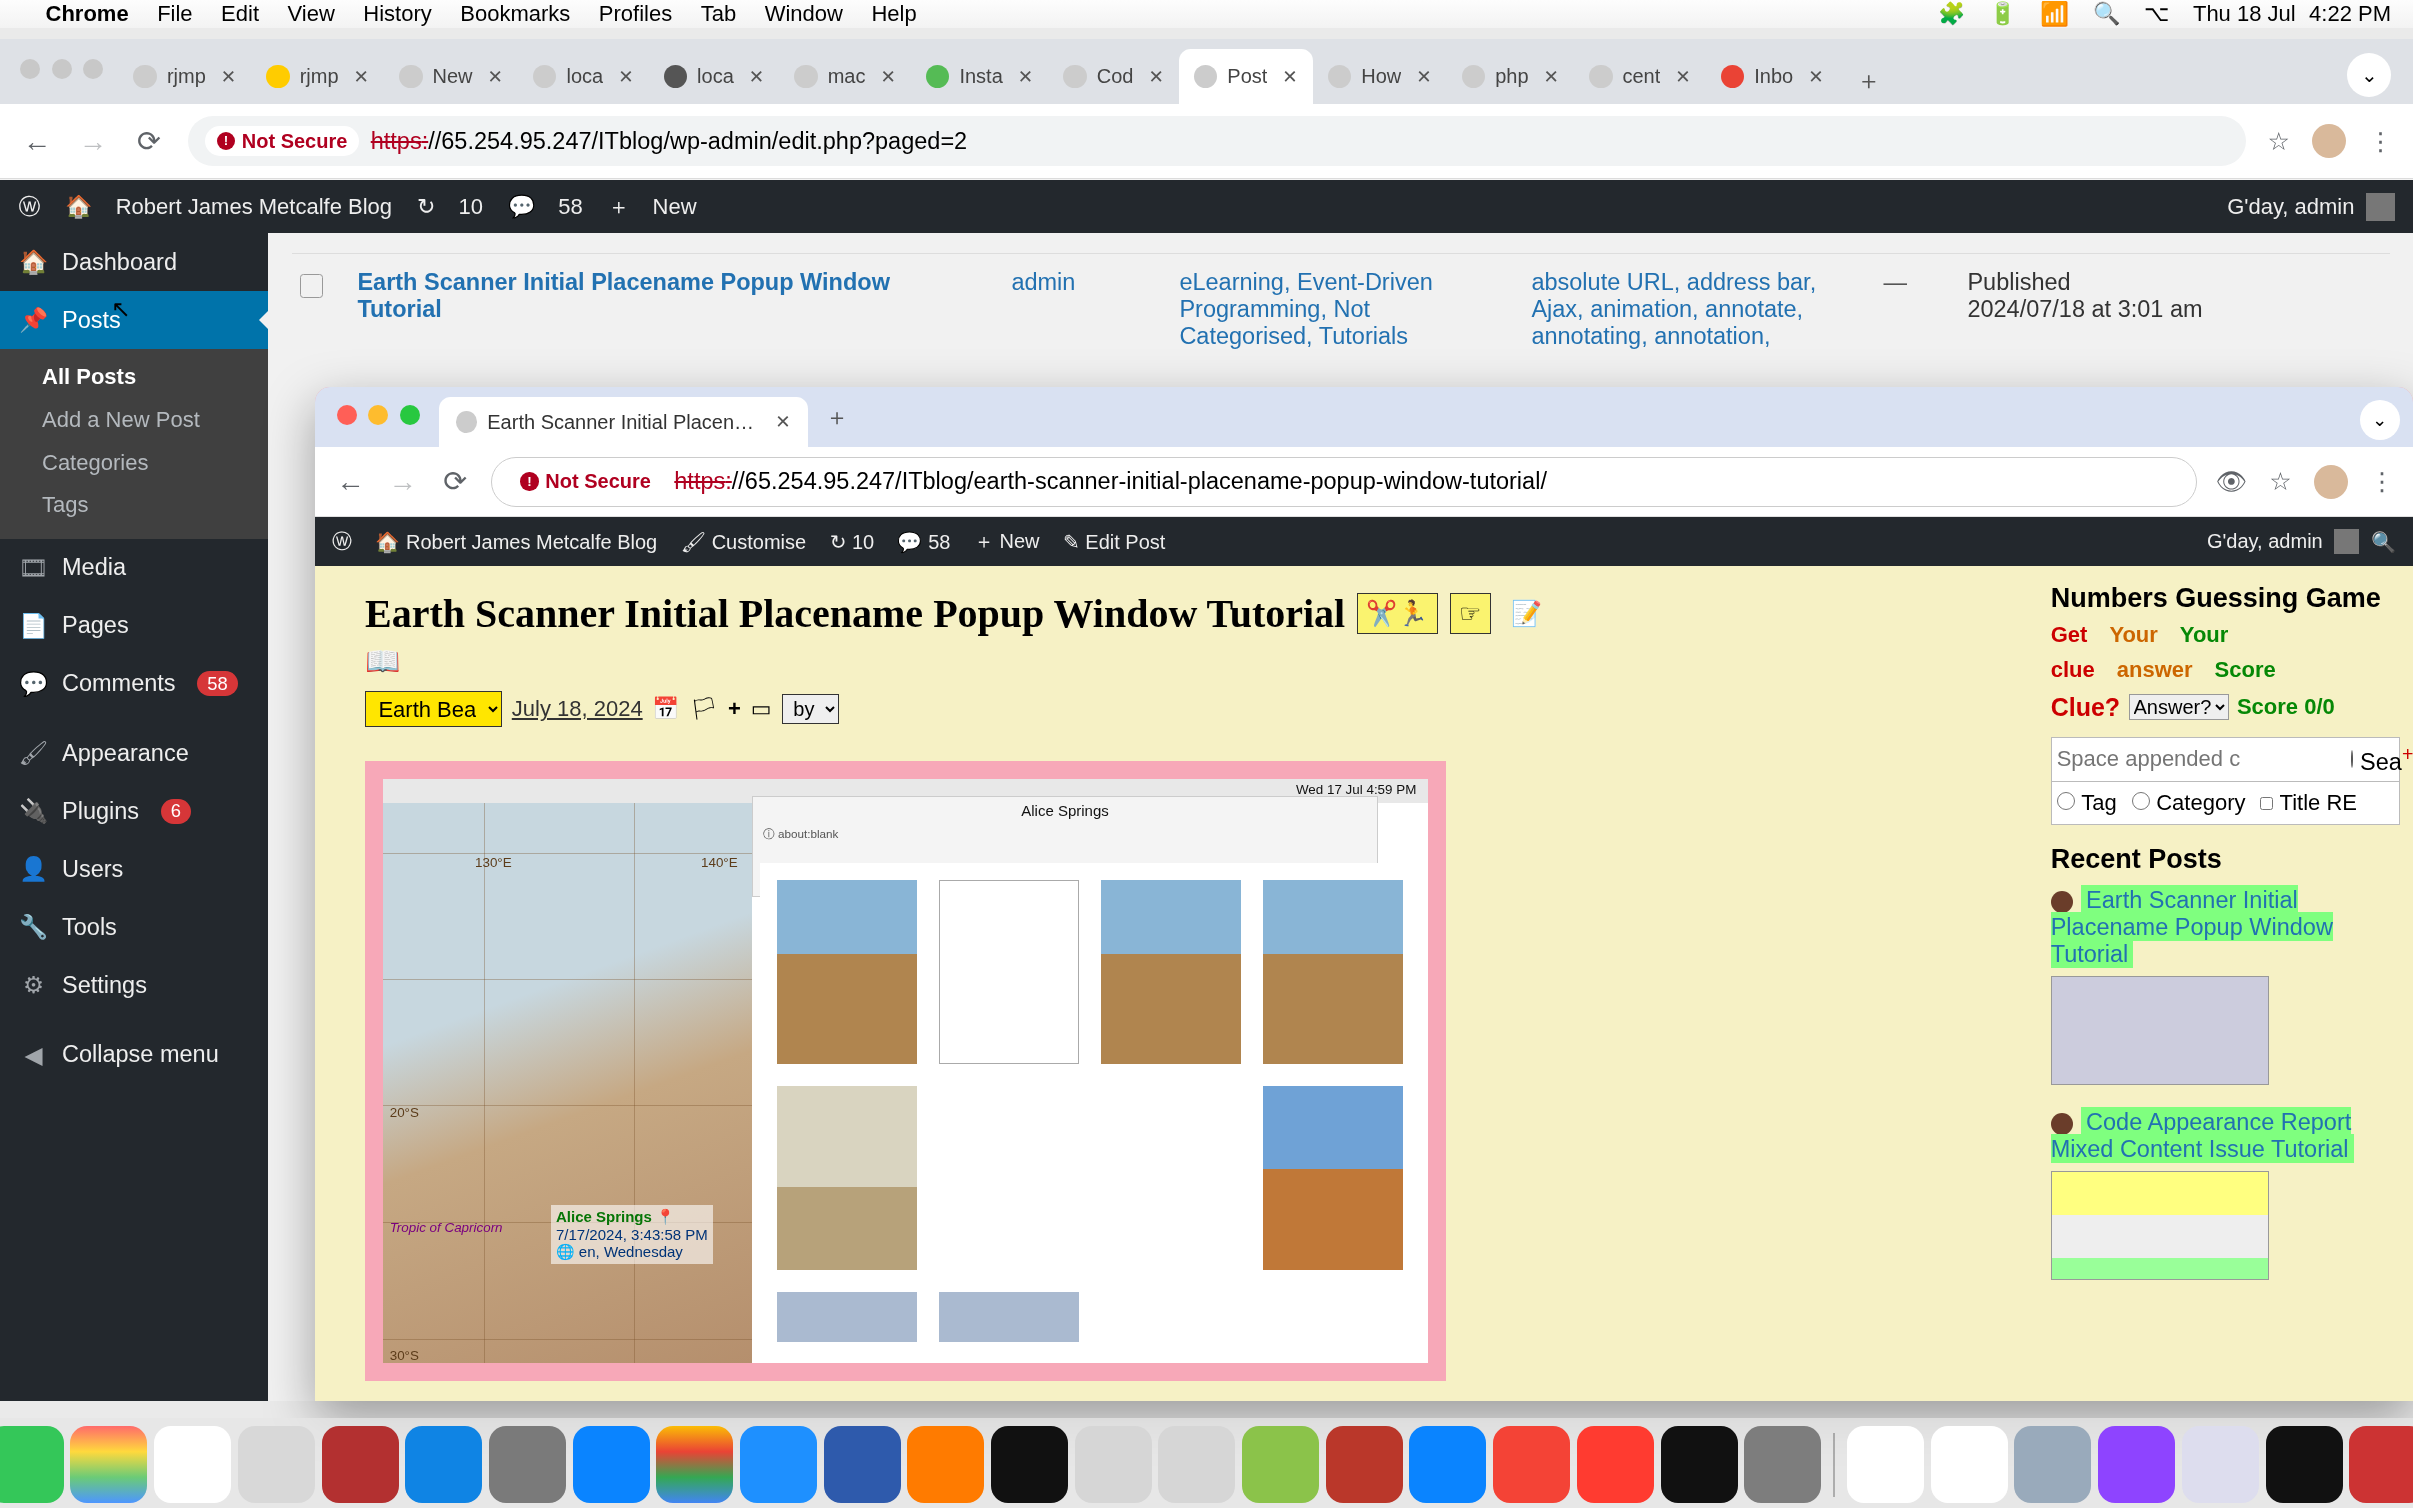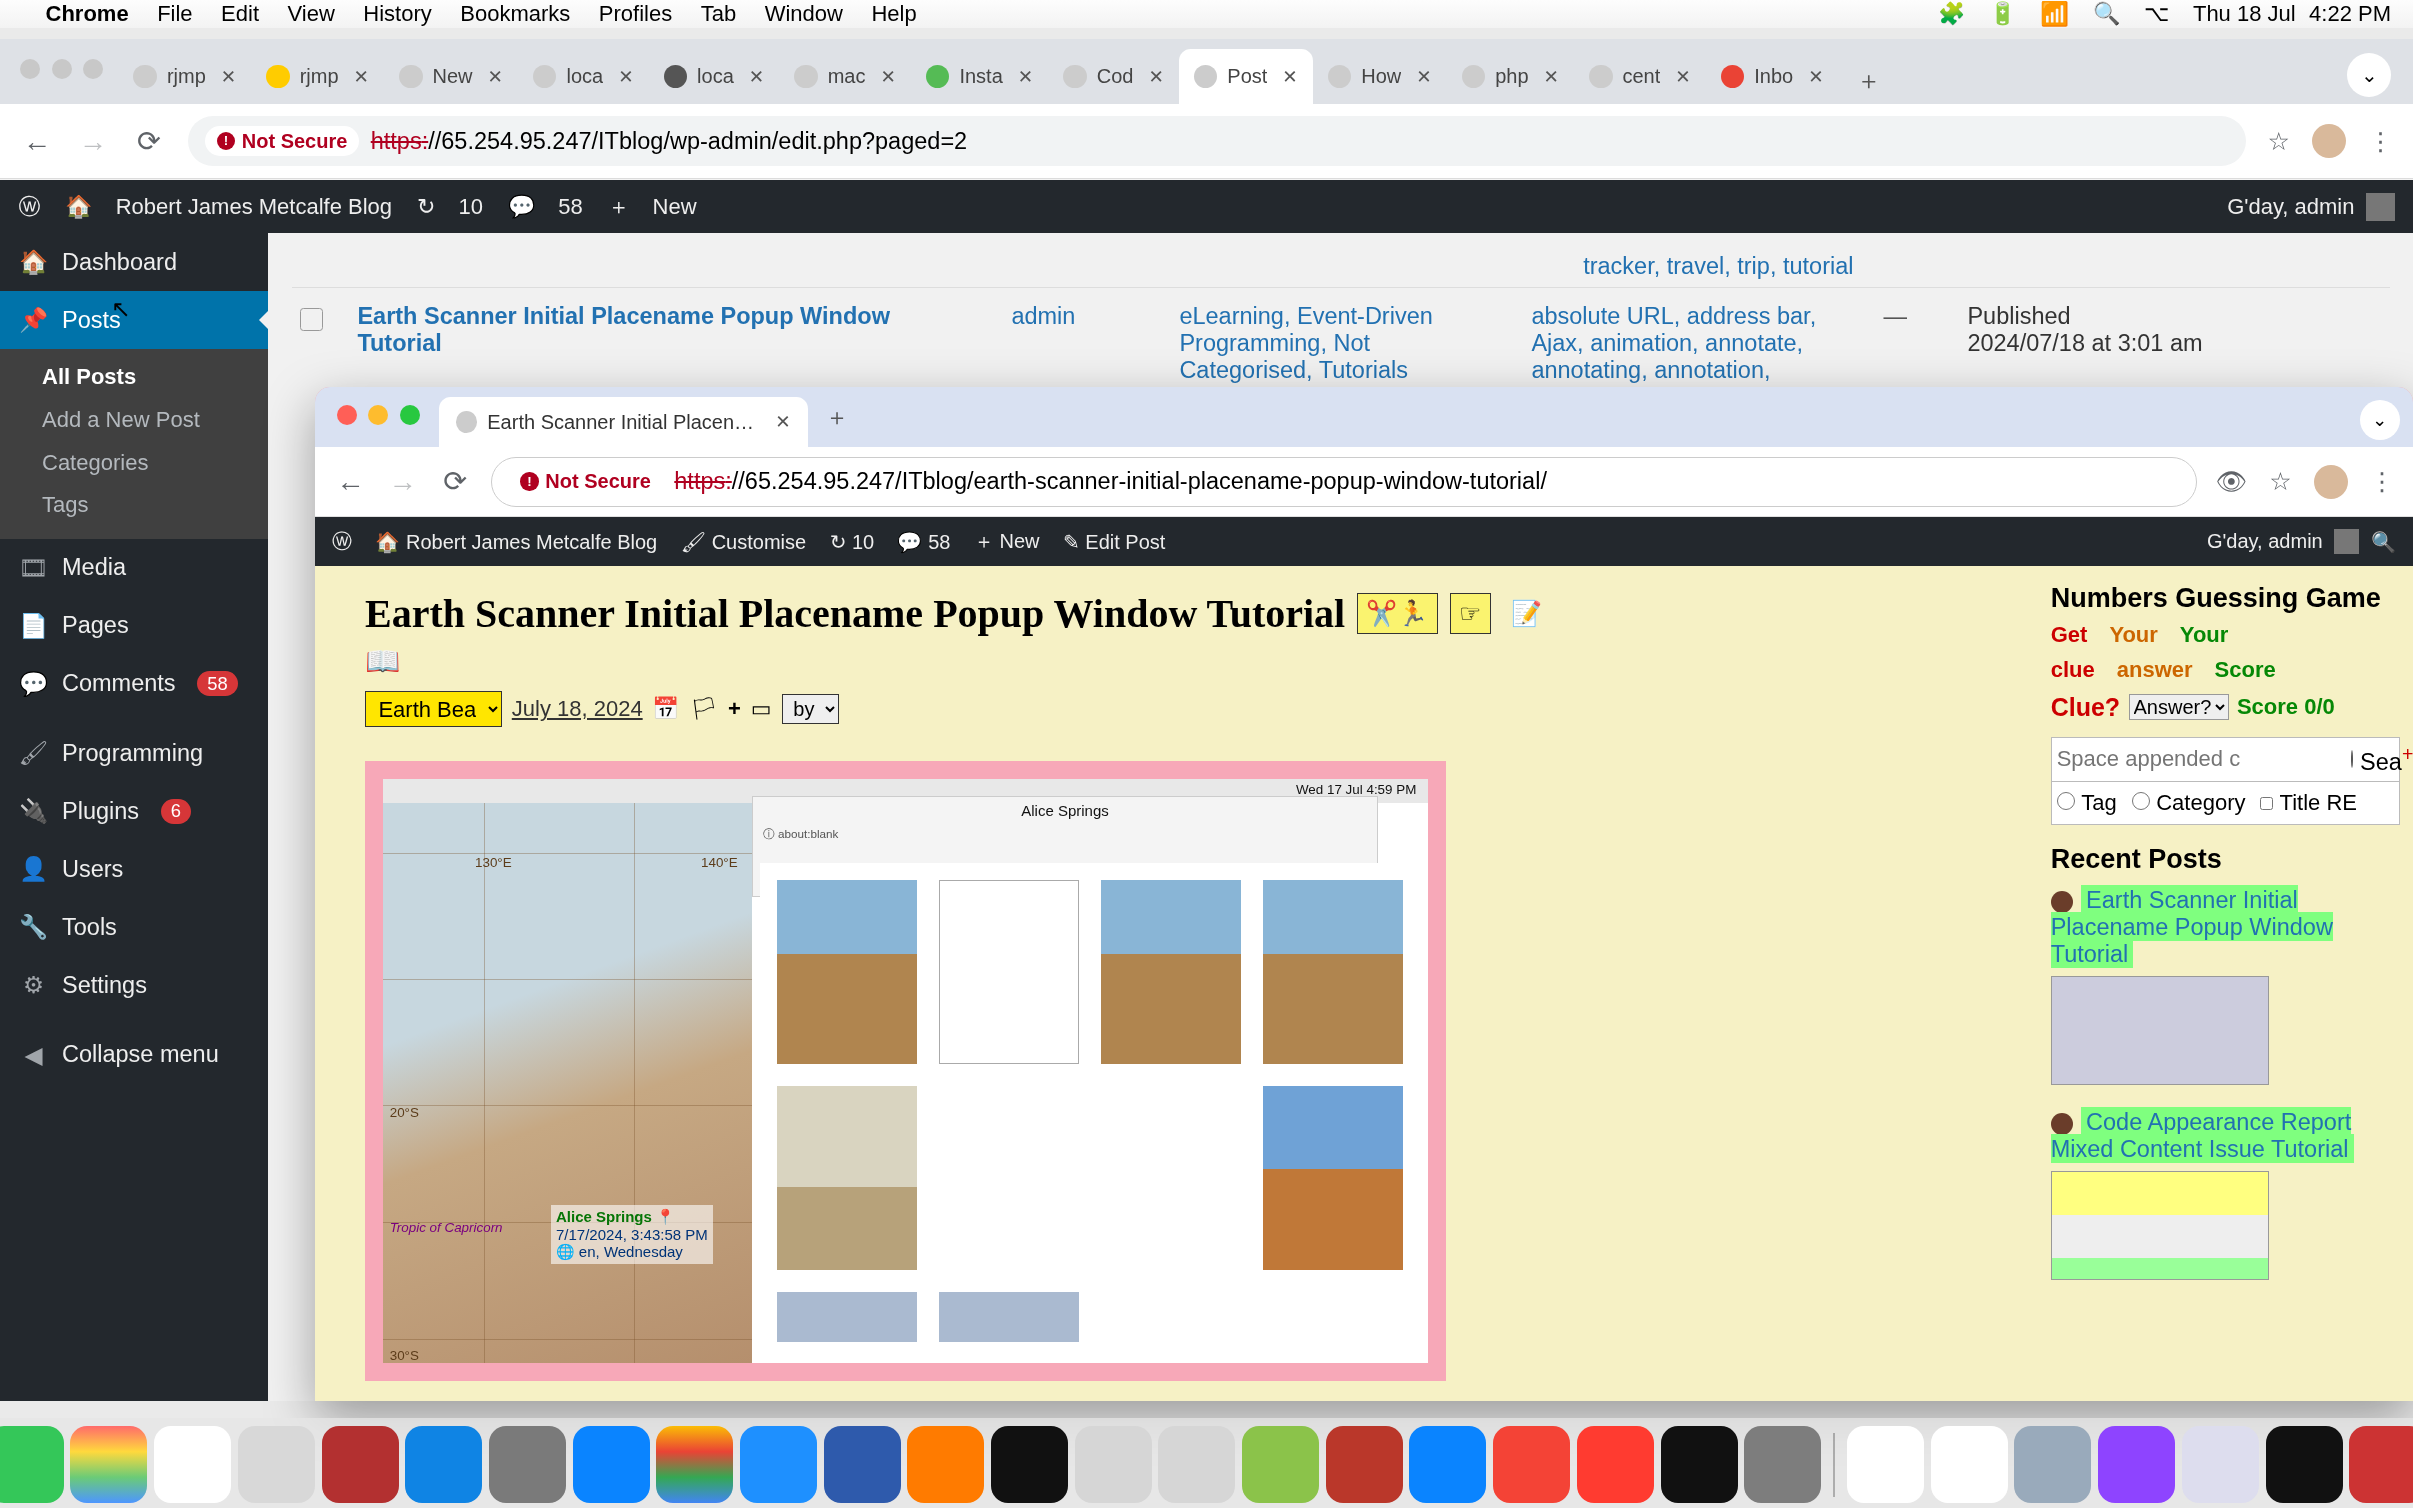--- a/index.html
+++ b/index.html
@@ -297,21 +297,21 @@
         <span>Pages</span>
       </div>
     <div class="itm">
         <span class="ic">💬</span>
         <span>Comments</span>
         <span class="badge">58</span>
       </div>
     <div class="sep"></div>
     <div class="itm">
         <span class="ic">🖌</span>
-        <span>Programming</span>
+        <span>Appearance</span>
       </div>
     <div class="itm">
         <span class="ic">🔌</span>
         <span>Plugins</span>
         <span class="badge">6</span>
       </div>
     <div class="itm">
         <span class="ic">👤</span>
         <span>Users</span>
       </div>
@@ -324,21 +324,20 @@
         <span>Settings</span>
       </div>
     <div class="sep"></div>
     <div class="itm">
         <span class="ic">◀</span>
         <span>Collapse menu</span>
       </div>
   </div>
 
   <div class="wpmain">
-    <div style="font-size:23.5px;color:#2271b1;text-align:right;padding-right:536px;padding-bottom:6.7px;">tracker, travel, trip, tutorial</div>
     <div class="postrow">
       <div class="cb"></div>
       <div class="title">Earth Scanner Initial Placename Popup Window Tutorial</div>
       <div class="auth">admin</div>
       <div class="cats">eLearning, Event-Driven Programming, Not Categorised, Tutorials</div>
       <div class="tags">absolute URL, address bar, Ajax, animation, annotate, annotating, annotation,</div>
       <div class="cmt">—</div>
       <div class="date"><span>Published</span><br><span>2024/07/18 at 3:01 am</span></div>
     </div>
   </div>

